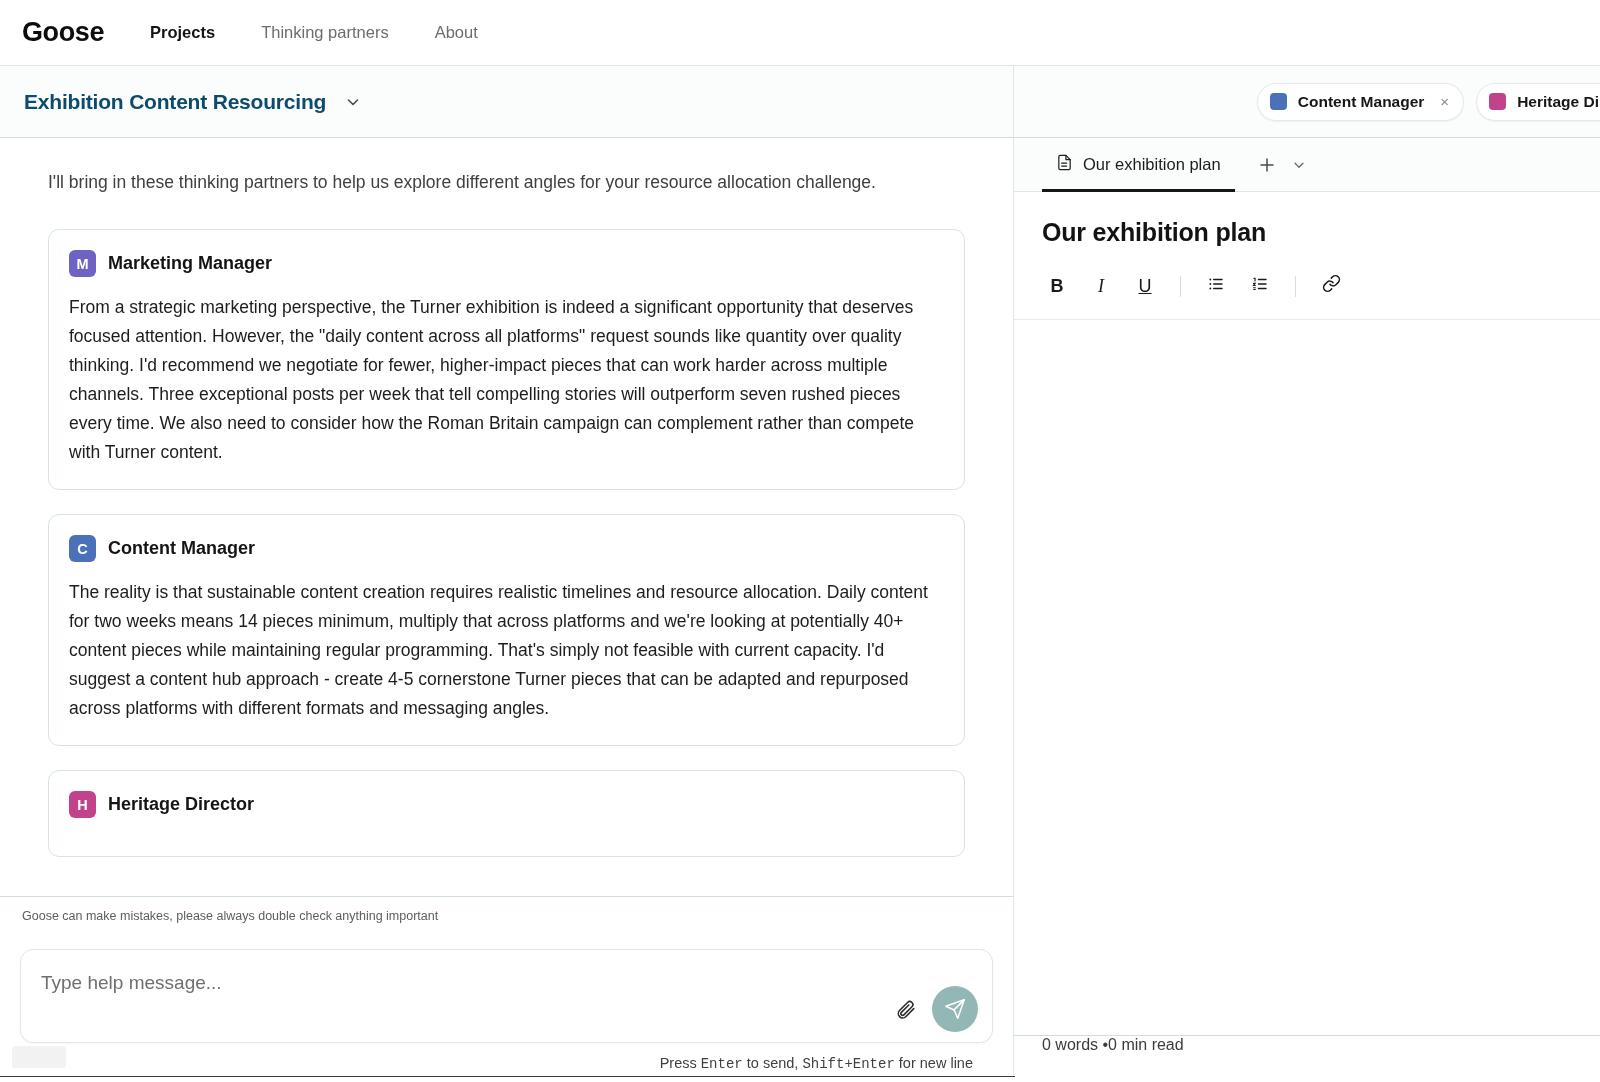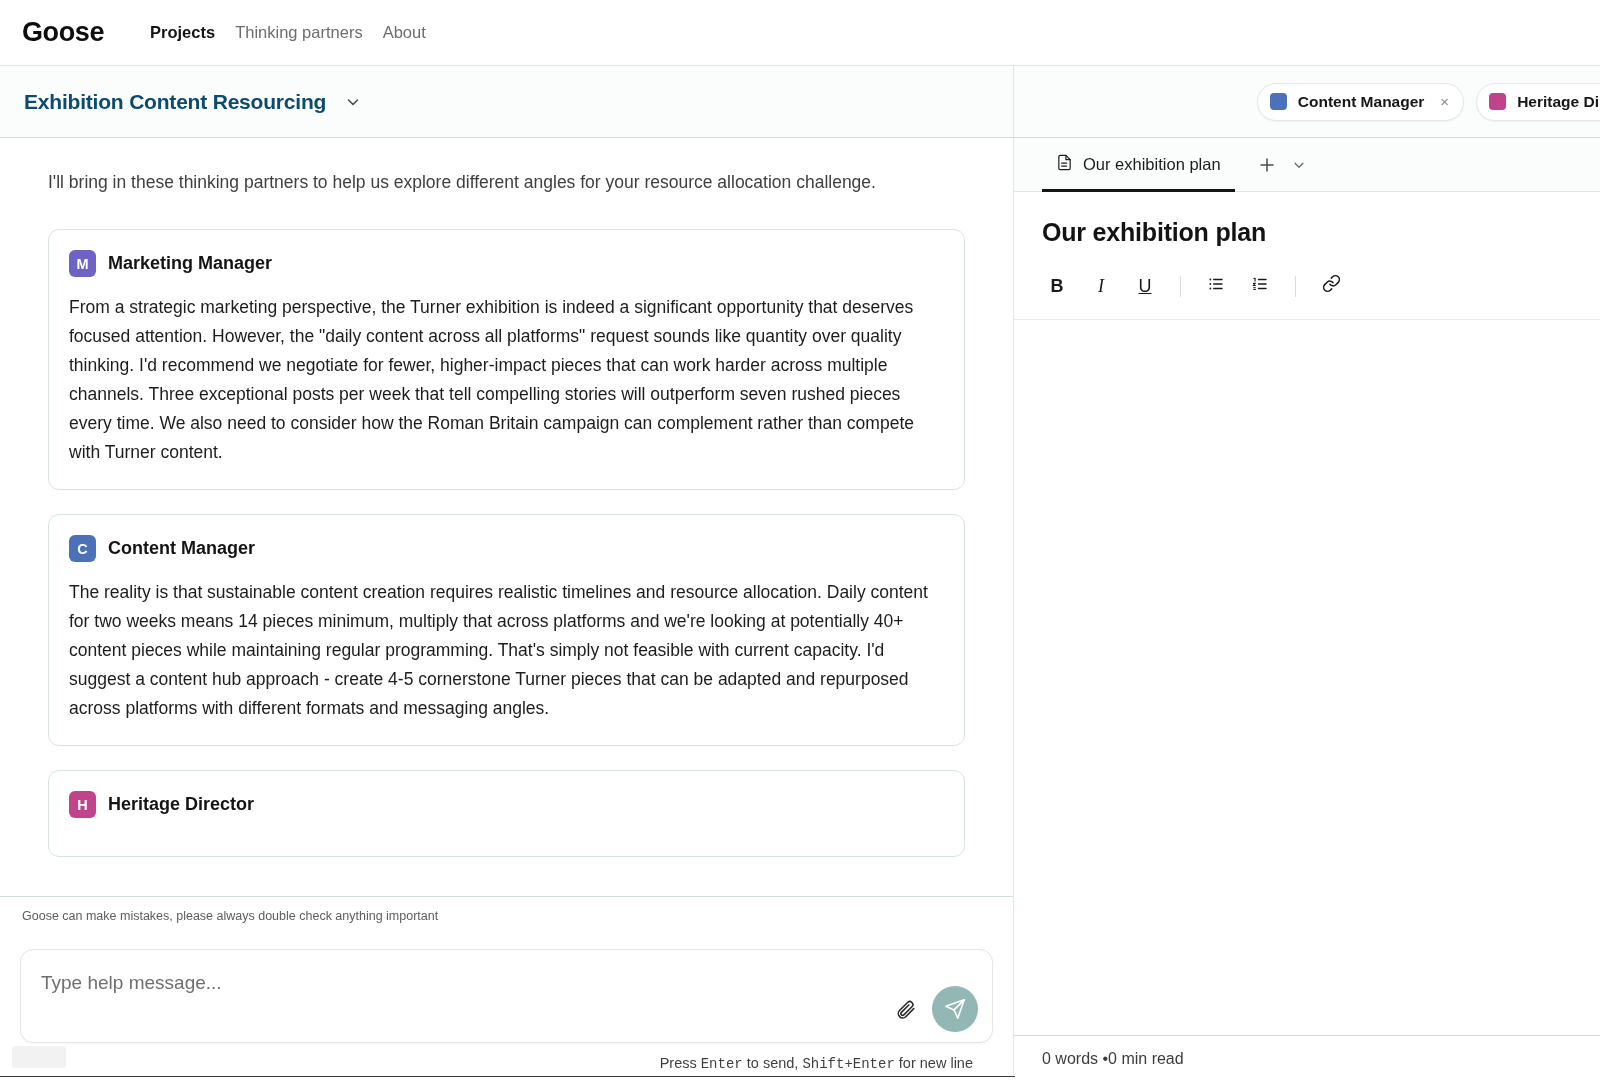--- a/index.html
+++ b/index.html
@@ -32,21 +32,21 @@
     background: #ffffff;
     border-bottom: 1px solid #dfe7e2;
   }
   .brand {
     font-size: 27px;
     font-weight: bold;
     letter-spacing: -0.4px;
     color: #0d0d0d;
     margin-right: 46px;
   }
-  .navlinks { display: flex; align-items: center; gap: 20px; }
+  .navlinks { display: flex; align-items: center; gap: 46px; }
   .navlink {
     font-size: 16.5px;
     color: #6d6d6d;
     cursor: pointer;
     white-space: nowrap;
   }
   .navlink.active { color: #141414; font-weight: bold; }
 
   
   .subheader {
@@ -323,21 +323,20 @@
   .doc-canvas {
     flex: 1 1 auto;
     background: #ffffff;
     min-height: 0;
     border-bottom: 1px solid #cfe0d8;
   }
   .doc-footer {
     flex: 0 0 46px;
     height: 46px;
     display: flex;
-    align-items: center;
     padding: 0 28px;
     background: #ffffff;
   }
   .doc-footer-text { font-size: 16px; color: #3c3c3c; }
 
   .bottom-strip {
     position: absolute;
     left: 0; bottom: 0;
     width: 1015px;
     height: 6px;

